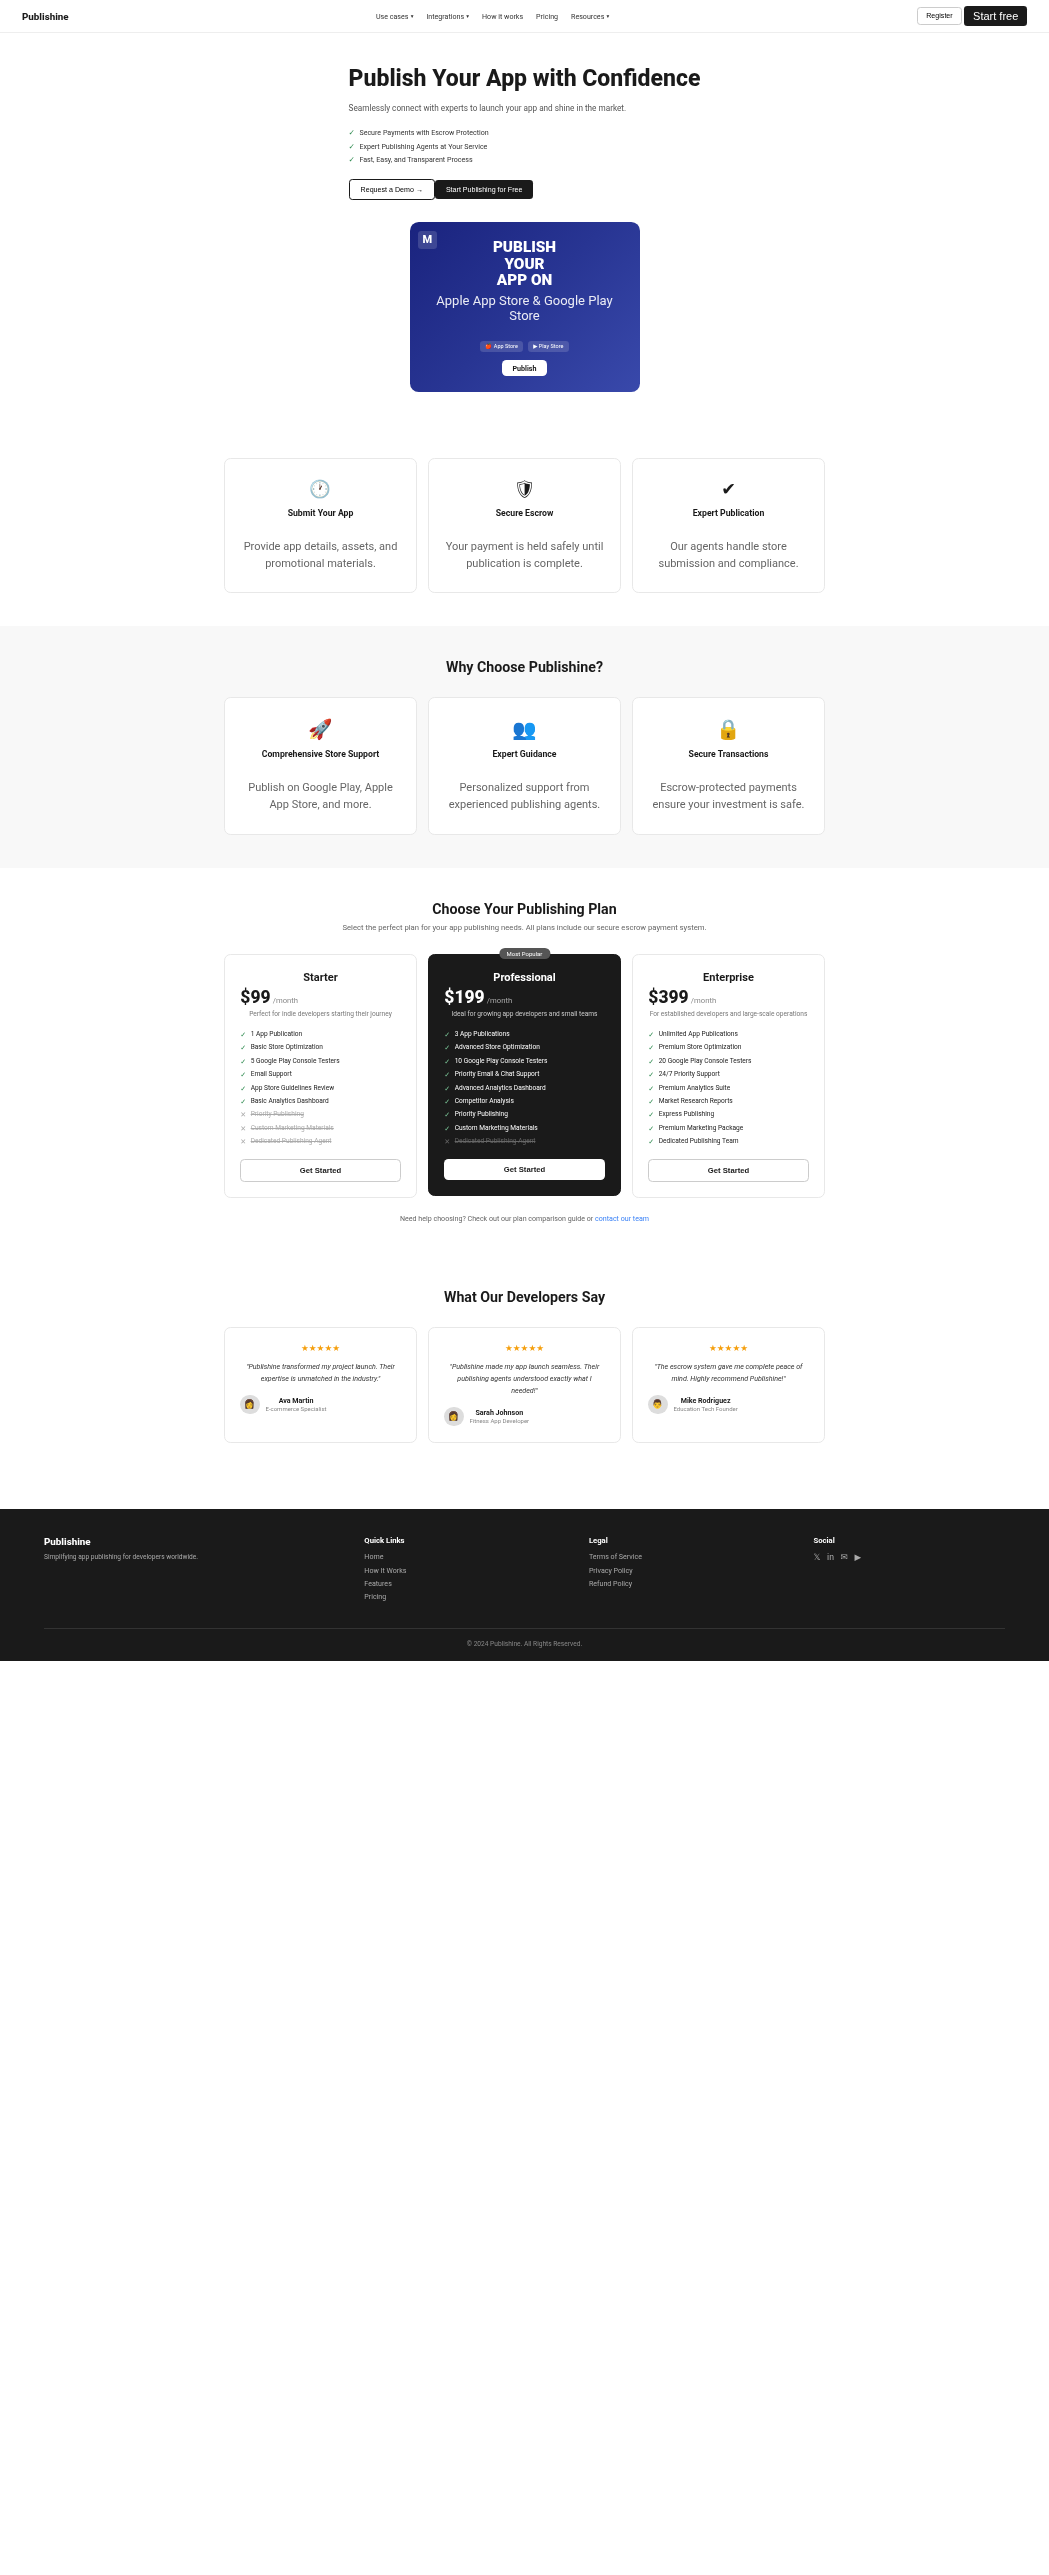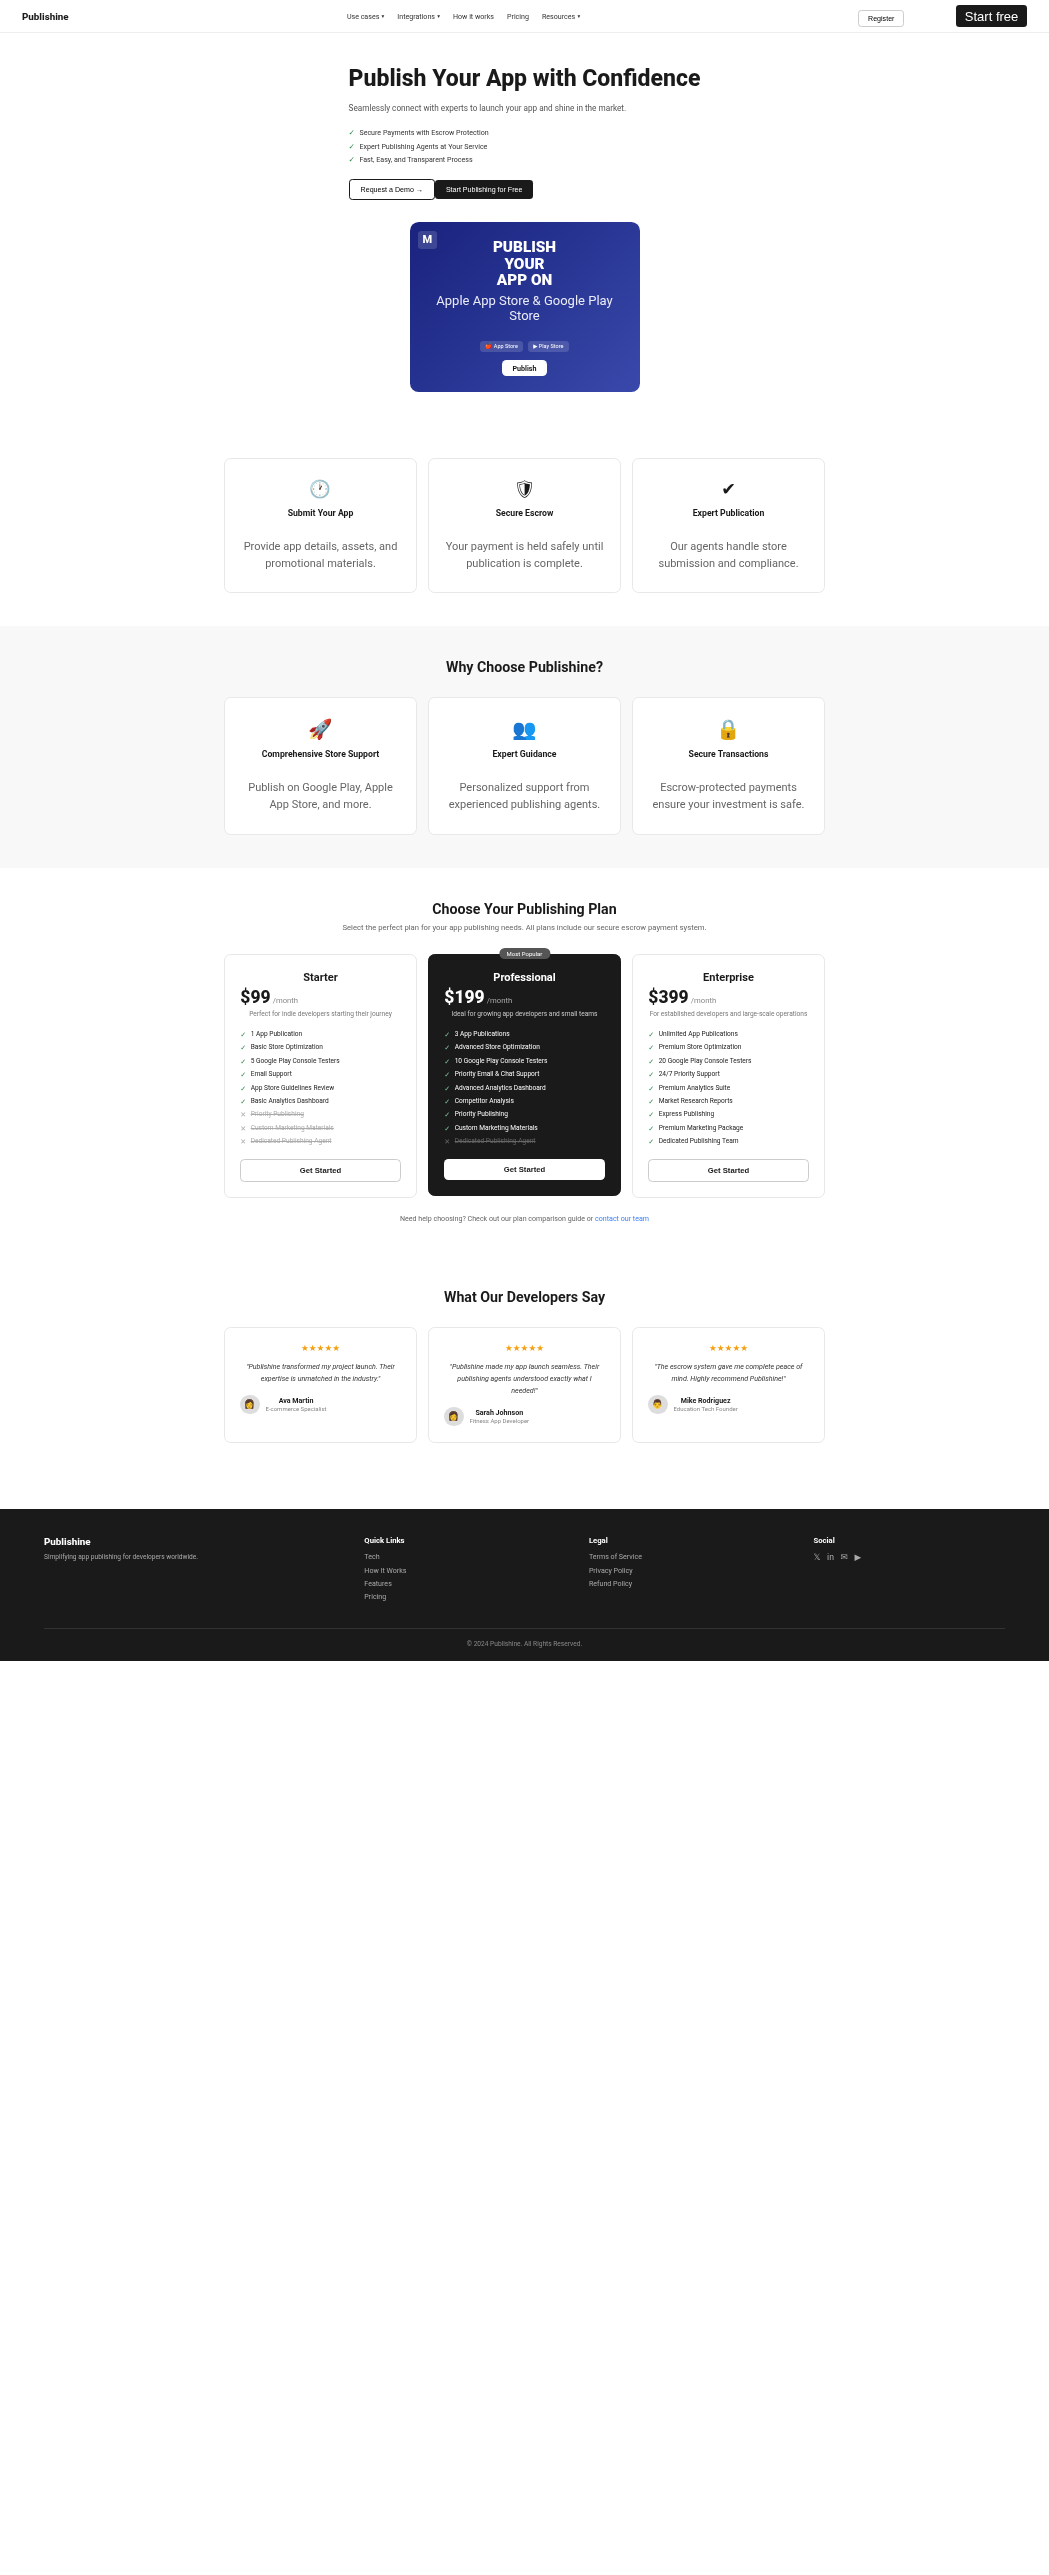--- a/index.html
+++ b/index.html
@@ -2,23 +2,23 @@
 <html style="font-size:8.7px"><head>
   <meta charset="utf-8">
   <style>
     * { box-sizing: border-box; margin: 0; padding: 0; }
     body { font-family: -apple-system, BlinkMacSystemFont, 'Segoe UI', Roboto, sans-serif; color: #1a1a1a; background: #fff; font-size: 7.7px; }
 
     
     nav { display: flex; align-items: center; justify-content: space-between; padding: 0 22px; height: 33px; border-bottom: 0.5px solid #eee; position: sticky; top: 0; background: #fff; z-index: 100; }
     .nav-links { display: flex; gap: 13px; align-items: center; }
     .nav-link { font-size: 7.1px; color: #333; cursor: pointer; display: flex; align-items: center; gap: 2.2px; }
-    .nav-actions { display: flex; gap: 14px; align-items: flex-end; }
+    .nav-actions { display: flex; gap: 2px; align-items: center; }
     .btn-register { border: 0.5px solid #ccc; background: #fff; padding: 3.8px 8.7px; border-radius: 3.3px; font-size: 7.1px; cursor: pointer; }
-    .btn-start-free { background: #1a1a1a; color: #fff; padding: 3.8px 8.7px; border-radius: 3.3px; font-size: 13px; border: none; cursor: pointer; margin-left: 38px; }
+    .btn-start-free { background: #1a1a1a; color: #fff; padding: 3.8px 8.7px; border-radius: 3.3px; font-size: 11px; border: none; cursor: pointer; }
 
     
     .hero { display: flex; align-items: center; justify-content: space-between; padding: 33px 44px; max-width: 656px; margin: 0 auto; gap: 22px; flex-direction: column; }
     .hero-left { flex: 1; }
     .hero-title { font-size: 23px; font-weight: 800; line-height: 1.15; margin-bottom: 9.8px; }
     .hero-subtitle { color: #555; font-size: 8.2px; margin-bottom: 13px; line-height: 1.6; }
     .hero-checks { margin-bottom: 15.3px; }
     .hero-check { display: flex; align-items: center; gap: 4.4px; font-size: 7.1px; color: #333; margin-bottom: 4.4px; }
     .check-icon { color: #2d8a4e; font-size: 7.7px; }
     .hero-buttons { display: flex; gap: 0; align-items: center; }
@@ -391,21 +391,21 @@
 </div>
 
 <footer>
   <div class="footer-top">
     <div class="footer-brand">
       <div class="footer-brand-name">Publishine</div>
       <div class="footer-brand-desc">Simplifying app publishing for developers worldwide.</div>
     </div>
     <div class="footer-col">
       <div class="footer-col-title">Quick Links</div>
-      <a class="footer-link">Tech</a>
+      <a class="footer-link">Home</a>
       <a class="footer-link">How It Works</a>
       <a class="footer-link">Features</a>
       <a class="footer-link">Pricing</a>
     </div>
     <div class="footer-col">
       <div class="footer-col-title">Legal</div>
       <a class="footer-link">Terms of Service</a>
       <a class="footer-link">Privacy Policy</a>
       <a class="footer-link">Refund Policy</a>
     </div>

